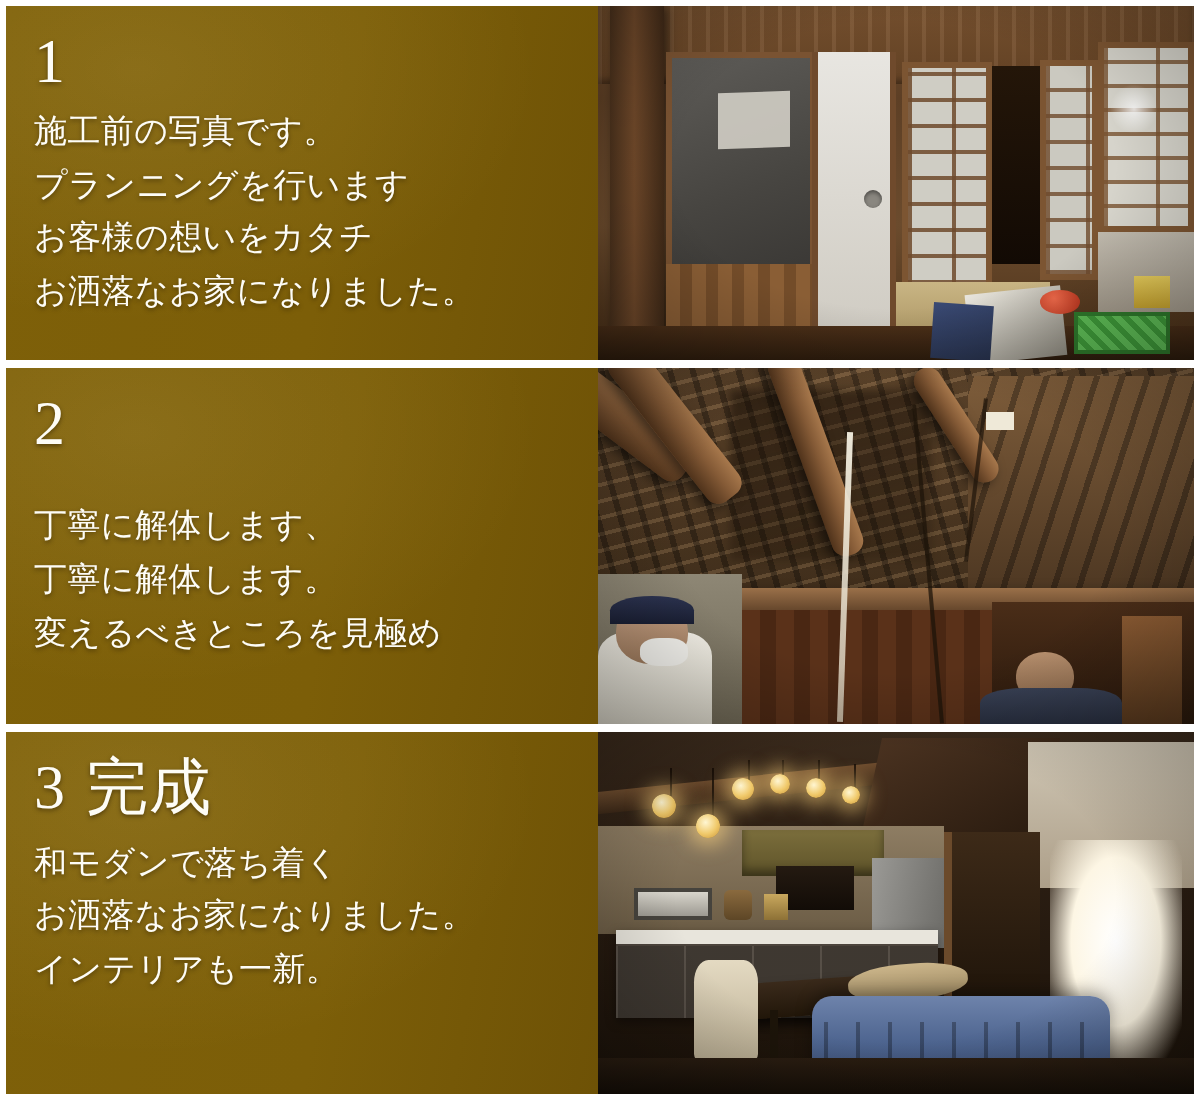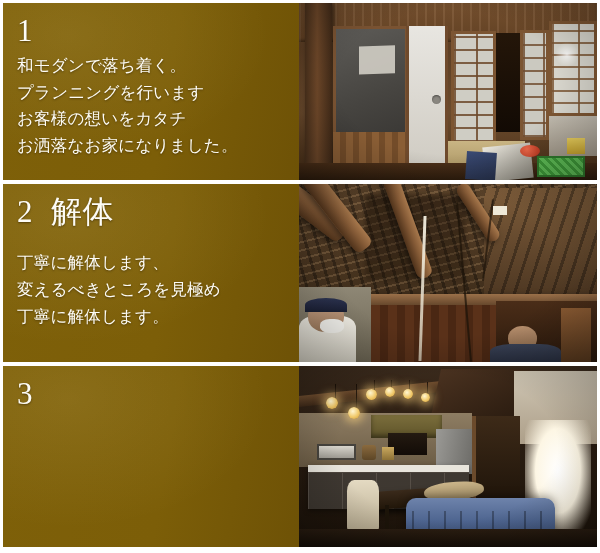--- a/index.html
+++ b/index.html
@@ -281,21 +281,21 @@
 <body>
 
 <div class="board">
 
   <div class="step-row row-1">
     <div class="caption-panel">
       <div class="step-heading">
         <span class="step-num">1</span>
       </div>
       <div class="step-body">
-        <span class="line">和モダンで落ち着く。</span>
+        <span class="line">施工前の写真です。</span>
         <span class="line">プランニングを行います</span>
         <span class="line">お客様の想いをカタチ</span>
         <span class="line">お洒落なお家になりました。</span>
       </div>
     </div>
 
     <div class="photo-panel">
       <div class="photo-inner p1">
         <div class="ph p1-wallTop"></div>
         <div class="ph p1-wallGrain"></div>
@@ -326,26 +326,25 @@
         <div class="ph p1-basket"></div>
         <div class="vignette"></div>
       </div>
     </div>
   </div>
 
   <div class="step-row row-2">
     <div class="caption-panel">
       <div class="step-heading">
         <span class="step-num">2</span>
-        <span class="step-title">解体</span>
       </div>
       <div class="step-body">
         <span class="line">丁寧に解体します、</span>
+        <span class="line">丁寧に解体します。</span>
         <span class="line">変えるべきところを見極め</span>
-        <span class="line">丁寧に解体します。</span>
       </div>
     </div>
 
     <div class="photo-panel">
       <div class="photo-inner p2">
         <div class="ph p2-roof"></div>
         <div class="ph p2-roofDark"></div>
         <div class="ph p2-roofR"></div>
         <div class="ph p2-beam p2-beam1"></div>
         <div class="ph p2-beam p2-beam2"></div>
@@ -368,20 +367,26 @@
         <div class="ph p2-mask"></div>
         <div class="vignette"></div>
       </div>
     </div>
   </div>
 
   <div class="step-row row-3 row-last">
     <div class="caption-panel">
       <div class="step-heading">
         <span class="step-num">3</span>
+        <span class="step-title">完成</span>
+      </div>
+      <div class="step-body">
+        <span class="line">和モダンで落ち着く</span>
+        <span class="line">お洒落なお家になりました。</span>
+        <span class="line">インテリアも一新。</span>
       </div>
     </div>
 
     <div class="photo-panel">
       <div class="photo-inner p3">
         <div class="ph p3-ceiling"></div>
         <div class="ph p3-beamC"></div>
         <div class="ph p3-rafter"></div>
         <div class="ph p3-wallR"></div>
         <div class="ph p3-wallBack"></div>

